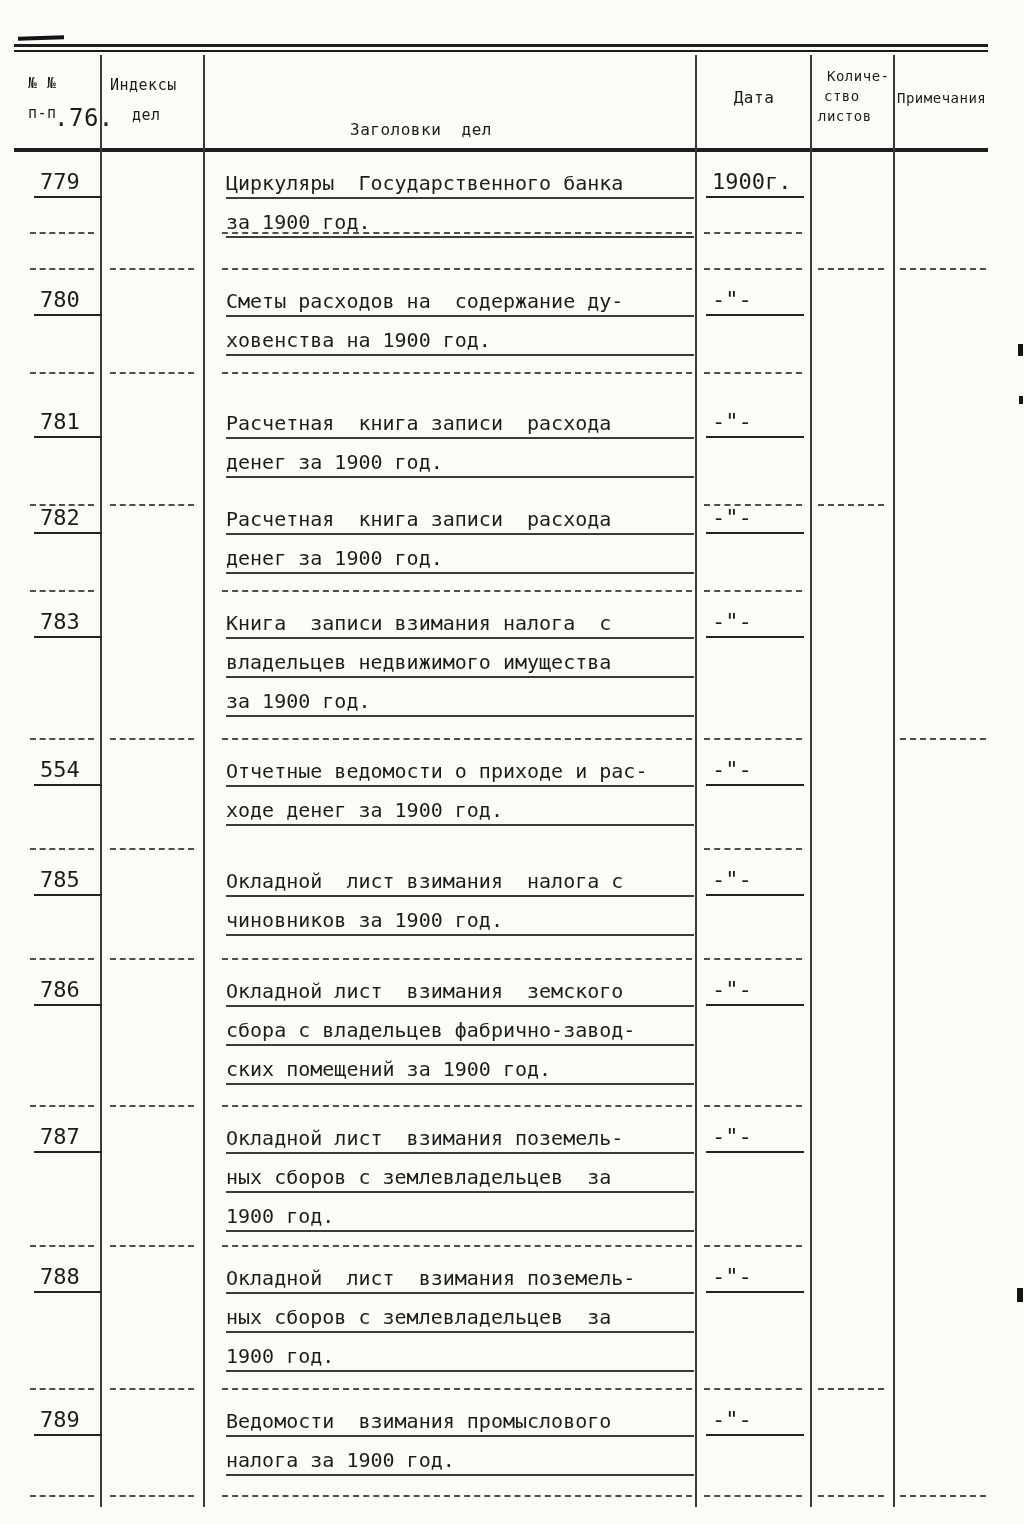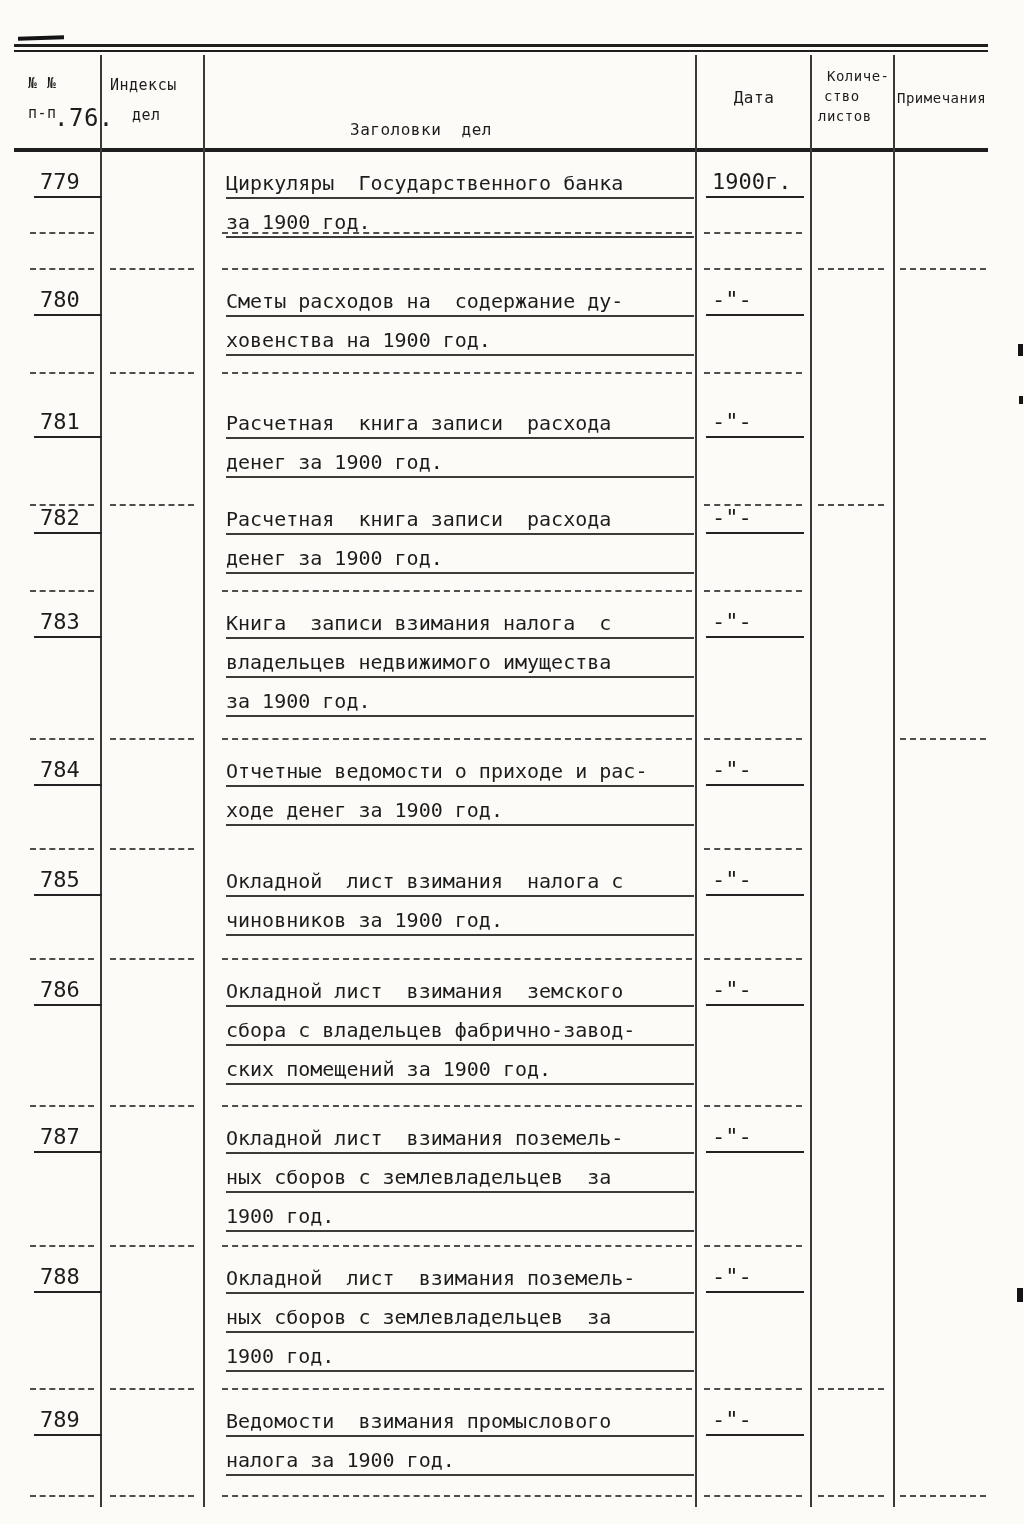--- a/index.html
+++ b/index.html
@@ -164,21 +164,21 @@
     </div>
     <div class="date">-"-</div>
     <i class="sg a b1"></i>
     <i class="sg b b1"></i>
     <i class="sg c b1"></i>
     <i class="sg d b1"></i>
     <i class="sg f b1"></i>
   </div>
 
   <div class="entry" style="top:748px;height:110px">
-    <div class="num">784</div>
+    <div class="num">554</div>
     <div class="title">
       <div class="tline">Отчетные ведомости о приходе и рас-</div>
       <div class="tline">ходе денег за 1900 год.</div>
     </div>
     <div class="date">-"-</div>
     <i class="sg a b1"></i>
     <i class="sg b b1"></i>
     <i class="sg d b1"></i>
   </div>
 

